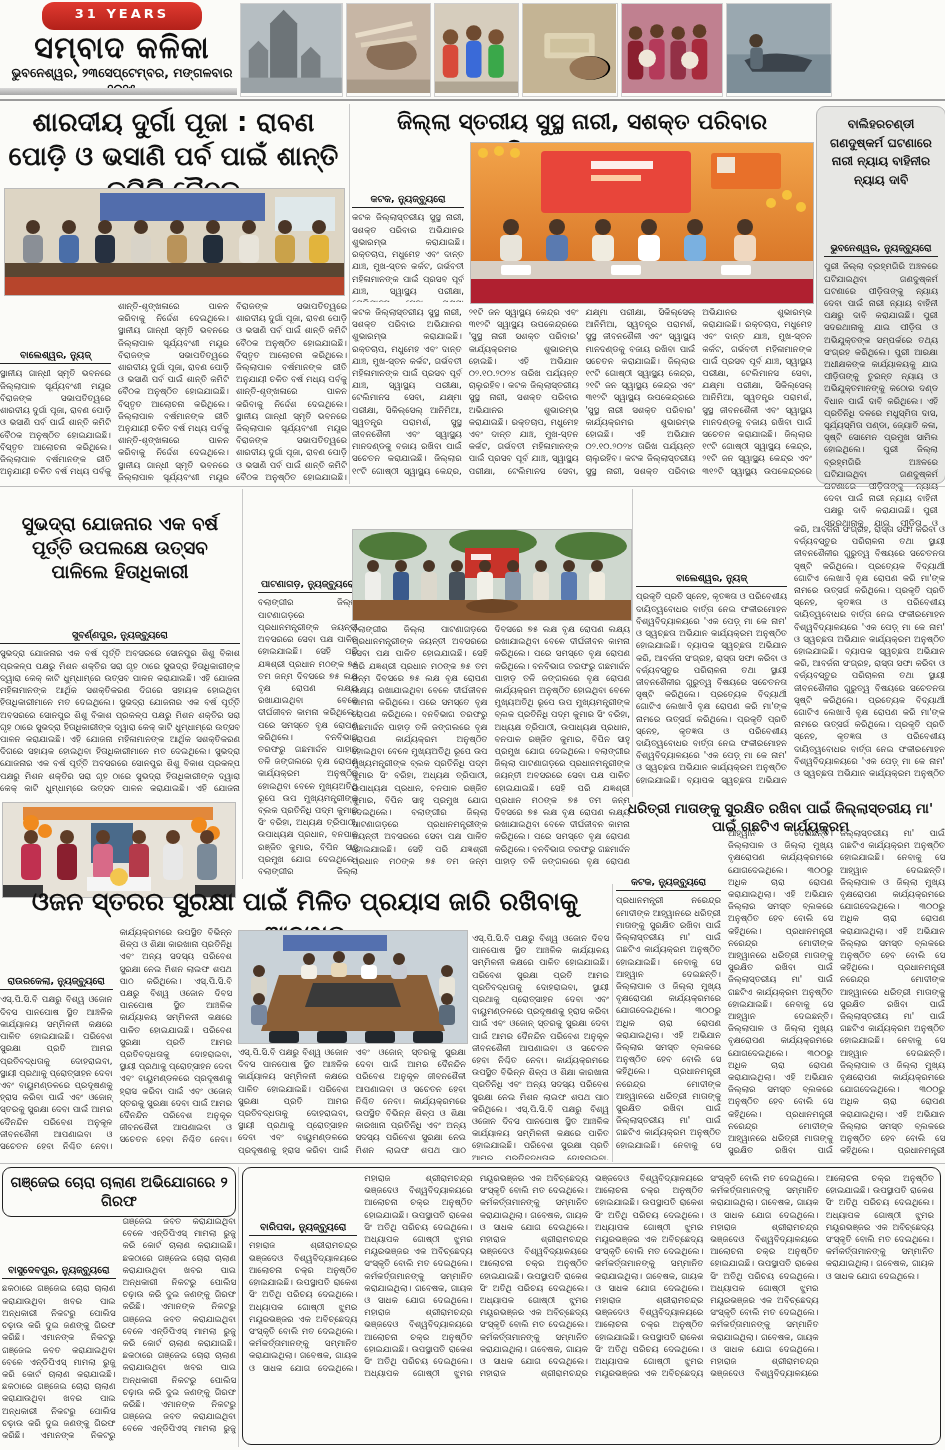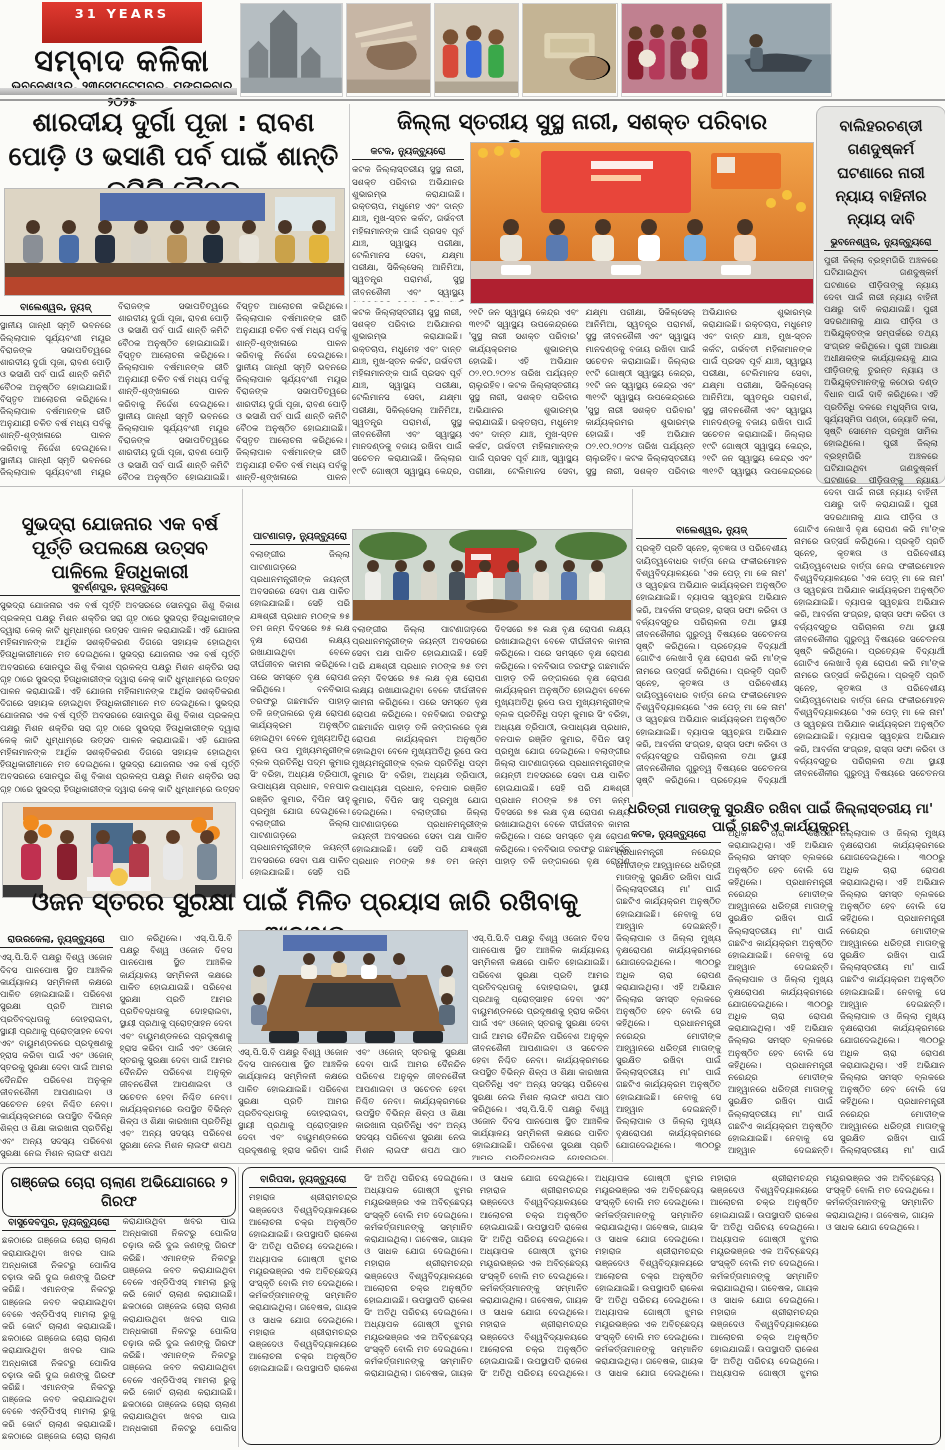--- a/index.html
+++ b/index.html
@@ -1,41 +1,41 @@
 <!DOCTYPE html>
 <html><head>
 <meta charset="utf-8">
 <style>
   html,body{margin:0;padding:0;background:#888;}
   .page{position:relative;width:945px;height:1450px;background:#fbfbf8;margin:0 auto;
         font-family:"DejaVu Sans","Liberation Sans",sans-serif;color:#111;overflow:hidden;}
   .abs{position:absolute;}
   
   .masthead{left:6px;top:2px;width:232px;height:96px;text-align:center;}
-  .ribbon{position:relative;margin:0 36px;height:41px;background:linear-gradient(#e03a30,#b3211a);
-          color:#fff;font-weight:bold;font-size:13px;letter-spacing:3px;line-height:24px;}
+  .ribbon{position:relative;margin:0 36px;height:28px;background:linear-gradient(#e03a30,#b3211a);
+          color:#fff;font-weight:bold;font-size:13px;letter-spacing:3px;line-height:24px;border-radius:12px;}
   .ribbon:before,.ribbon:after{content:"";position:absolute;top:8px;width:42px;height:22px;background:#c5271e;z-index:-1;}
   .ribbon:before{left:-26px;transform:skewY(14deg);clip-path:polygon(0 0,100% 0,100% 100%,0 100%,12px 50%);}
   .ribbon:after{right:-26px;transform:skewY(-14deg);clip-path:polygon(0 0,100% 0,calc(100% - 12px) 50%,100% 100%,0 100%);}
   .logo{font-size:29px;font-weight:bold;line-height:34px;letter-spacing:1px;transform:scaleY(1.05);}
   .dateline{font-size:12.5px;font-weight:bold;margin-top:1px;}
   .mast-rule{left:0;top:88px;width:237px;height:7px;background:linear-gradient(#d9d9d9,#a7a7a7);}
   .strip{left:240px;top:3px;width:592px;height:92px;display:flex;gap:3px;}
   .strip .cell{position:relative;height:92px;overflow:hidden;border:1px solid #cfcfcf;}
   .pondwrap{left:835px;top:3px;width:108px;height:92px;border:1px solid #cfcfcf;}
   .badge{position:absolute;right:-3px;top:22px;display:flex;align-items:center;z-index:5;}
   .badge .plabel{background:#141414;color:#fff;font-weight:bold;font-size:15px;
                  padding:4px 10px 4px 12px;border-radius:16px 0 0 16px;}
   .badge .pnum{width:50px;height:50px;margin-left:-6px;background:#141414;border-radius:50%;
                color:#fff;font-size:34px;font-weight:bold;display:flex;align-items:center;justify-content:center;}
   .top-rule{left:0;top:99px;width:945px;height:2px;background:#9a9a9a;}
   
   .headline{font-weight:bold;text-align:center;line-height:1.3;letter-spacing:0;}
   .byline{font-weight:bold;font-size:9.5px;text-align:center;border-bottom:1px solid #222;
-          padding-bottom:2px;margin-bottom:3px;}
+          padding-bottom:2px;margin-bottom:3px;margin-top:48px;}
   .bodytxt{font-size:8.6px;line-height:1.42;text-align:justify;overflow:hidden;}
   .cols2{column-count:2;column-gap:7px;column-fill:auto;}
   .cols3{column-count:3;column-gap:7px;column-fill:auto;}
   .cols4{column-count:4;column-gap:7px;column-fill:auto;}
   .cols6{column-count:6;column-gap:7px;column-fill:auto;}
   .photo{overflow:hidden;border:1px solid #bbb;}
   .photo svg{display:block;width:100%;height:100%;}
   .vline{width:1px;background:#c9c9c9;}
   .hline{height:1px;background:#bdbdbd;}
   .graybox{background:#e7e7e4;border:1px solid #b2b2b2;border-radius:9px;padding:8px 7px;}
@@ -212,21 +212,21 @@
           <rect x="140" y="122" width="30" height="10" rx="2" fill="#fff"></rect>
           <rect x="250" y="122" width="30" height="10" rx="2" fill="#fff"></rect>
         </svg>
     </div>
     <div class="bodytxt cols4 abs" style="left:0;top:202px;width:460px;height:180px">
       <span>କଟକ ଜିଲ୍ଲାସ୍ତରୀୟ ସୁସ୍ଥ ନାରୀ, ସଶକ୍ତ ପରିବାର ଅଭିଯାନର ଶୁଭାରମ୍ଭ କରାଯାଇଛି। ରକ୍ତଚାପ, ମଧୁମେହ ଏବଂ ଦାନ୍ତ ଯାଞ୍ଚ, ମୁଖ-ସ୍ତନ କର୍କଟ, ଗର୍ଭବତୀ ମହିଳାମାନଙ୍କ ପାଇଁ ପ୍ରସବ ପୂର୍ବ ଯାଞ୍ଚ, ସ୍ୱାସ୍ଥ୍ୟ ପରୀକ୍ଷା, ଟେଲିମାନସ ସେବା, ଯକ୍ଷ୍ମା ପରୀକ୍ଷା, ସିକିଲ୍‌ସେଲ୍ ଆନିମିଆ, ସ୍ୱତନ୍ତ୍ର ପରାମର୍ଶ, ସୁସ୍ଥ ଜୀବନଶୈଳୀ ଏବଂ ସ୍ୱାସ୍ଥ୍ୟ ମାନଦଣ୍ଡକୁ ବଜାୟ ରଖିବା ପାଇଁ ସଚେତନ କରାଯାଇଛି। ଜିଲ୍ଲାର ୧୯ଟି ଗୋଷ୍ଠୀ ସ୍ୱାସ୍ଥ୍ୟ କେନ୍ଦ୍ର, ୨୧ଟି ଜନ ସ୍ୱାସ୍ଥ୍ୟ କେନ୍ଦ୍ର ଏବଂ ୩୧୨ଟି ସ୍ୱାସ୍ଥ୍ୟ ଉପକେନ୍ଦ୍ରରେ 'ସୁସ୍ଥ ନାରୀ ସଶକ୍ତ ପରିବାର' କାର୍ଯ୍ୟକ୍ରମର ଶୁଭାରମ୍ଭ ହୋଇଛି। ଏହି ଅଭିଯାନ ୦୨.୧୦.୨୦୨୪ ତାରିଖ ପର୍ଯ୍ୟନ୍ତ ଚାଲୁରହିବ।  କଟକ ଜିଲ୍ଲାସ୍ତରୀୟ ସୁସ୍ଥ ନାରୀ, ସଶକ୍ତ ପରିବାର ଅଭିଯାନର ଶୁଭାରମ୍ଭ କରାଯାଇଛି। ରକ୍ତଚାପ, ମଧୁମେହ ଏବଂ ଦାନ୍ତ ଯାଞ୍ଚ, ମୁଖ-ସ୍ତନ କର୍କଟ, ଗର୍ଭବତୀ ମହିଳାମାନଙ୍କ ପାଇଁ ପ୍ରସବ ପୂର୍ବ ଯାଞ୍ଚ, ସ୍ୱାସ୍ଥ୍ୟ ପରୀକ୍ଷା, ଟେଲିମାନସ ସେବା, ଯକ୍ଷ୍ମା ପରୀକ୍ଷା, ସିକିଲ୍‌ସେଲ୍ ଆନିମିଆ, ସ୍ୱତନ୍ତ୍ର ପରାମର୍ଶ, ସୁସ୍ଥ ଜୀବନଶୈଳୀ ଏବଂ ସ୍ୱାସ୍ଥ୍ୟ ମାନଦଣ୍ଡକୁ ବଜାୟ ରଖିବା ପାଇଁ ସଚେତନ କରାଯାଇଛି। ଜିଲ୍ଲାର ୧୯ଟି ଗୋଷ୍ଠୀ ସ୍ୱାସ୍ଥ୍ୟ କେନ୍ଦ୍ର, ୨୧ଟି ଜନ ସ୍ୱାସ୍ଥ୍ୟ କେନ୍ଦ୍ର ଏବଂ ୩୧୨ଟି ସ୍ୱାସ୍ଥ୍ୟ ଉପକେନ୍ଦ୍ରରେ 'ସୁସ୍ଥ ନାରୀ ସଶକ୍ତ ପରିବାର' କାର୍ଯ୍ୟକ୍ରମର ଶୁଭାରମ୍ଭ ହୋଇଛି। ଏହି ଅଭିଯାନ ୦୨.୧୦.୨୦୨୪ ତାରିଖ ପର୍ଯ୍ୟନ୍ତ ଚାଲୁରହିବ।  କଟକ ଜିଲ୍ଲାସ୍ତରୀୟ ସୁସ୍ଥ ନାରୀ, ସଶକ୍ତ ପରିବାର ଅଭିଯାନର ଶୁଭାରମ୍ଭ କରାଯାଇଛି। ରକ୍ତଚାପ, ମଧୁମେହ ଏବଂ ଦାନ୍ତ ଯାଞ୍ଚ, ମୁଖ-ସ୍ତନ କର୍କଟ, ଗର୍ଭବତୀ ମହିଳାମାନଙ୍କ ପାଇଁ ପ୍ରସବ ପୂର୍ବ ଯାଞ୍ଚ, ସ୍ୱାସ୍ଥ୍ୟ ପରୀକ୍ଷା, ଟେଲିମାନସ ସେବା, ଯକ୍ଷ୍ମା ପରୀକ୍ଷା, ସିକିଲ୍‌ସେଲ୍ ଆନିମିଆ, ସ୍ୱତନ୍ତ୍ର ପରାମର୍ଶ, ସୁସ୍ଥ ଜୀବନଶୈଳୀ ଏବଂ ସ୍ୱାସ୍ଥ୍ୟ ମାନଦଣ୍ଡକୁ ବଜାୟ ରଖିବା ପାଇଁ ସଚେତନ କରାଯାଇଛି। ଜିଲ୍ଲାର ୧୯ଟି ଗୋଷ୍ଠୀ ସ୍ୱାସ୍ଥ୍ୟ କେନ୍ଦ୍ର, ୨୧ଟି ଜନ ସ୍ୱାସ୍ଥ୍ୟ କେନ୍ଦ୍ର ଏବଂ ୩୧୨ଟି ସ୍ୱାସ୍ଥ୍ୟ ଉପକେନ୍ଦ୍ରରେ 'ସୁସ୍ଥ ନାରୀ ସଶକ୍ତ ପରିବାର' କାର୍ଯ୍ୟକ୍ରମର ଶୁଭାରମ୍ଭ ହୋଇଛି। ଏହି ଅଭିଯାନ ୦୨.୧୦.୨୦୨୪ ତାରିଖ ପର୍ଯ୍ୟନ୍ତ ଚାଲୁରହିବ।  କଟକ ଜିଲ୍ଲାସ୍ତରୀୟ ସୁସ୍ଥ ନାରୀ, ସଶକ୍ତ ପରିବାର ଅଭିଯାନର ଶୁଭାରମ୍ଭ କରାଯାଇଛି। ରକ୍ତଚାପ, ମଧୁମେହ ଏବଂ ଦାନ୍ତ ଯାଞ୍ଚ, ମୁଖ-ସ୍ତନ କର୍କଟ, ଗର୍ଭବତୀ ମହିଳାମାନଙ୍କ ପାଇଁ ପ୍ରସବ ପୂର୍ବ ଯାଞ୍ଚ, ସ୍ୱାସ୍ଥ୍ୟ ପରୀକ୍ଷା, ଟେଲିମାନସ ସେବା, ଯକ୍ଷ୍ମା ପରୀକ୍ଷା, ସିକିଲ୍‌ସେଲ୍ ଆନିମିଆ, ସ୍ୱତନ୍ତ୍ର ପରାମର୍ଶ, ସୁସ୍ଥ ଜୀବନଶୈଳୀ ଏବଂ ସ୍ୱାସ୍ଥ୍ୟ ମାନଦଣ୍ଡକୁ ବଜାୟ ରଖିବା ପାଇଁ ସଚେତନ କରାଯାଇଛି। ଜିଲ୍ଲାର ୧୯ଟି ଗୋଷ୍ଠୀ ସ୍ୱାସ୍ଥ୍ୟ କେନ୍ଦ୍ର, ୨୧ଟି ଜନ ସ୍ୱାସ୍ଥ୍ୟ କେନ୍ଦ୍ର ଏବଂ ୩୧୨ଟି ସ୍ୱାସ୍ଥ୍ୟ ଉପକେନ୍ଦ୍ରରେ 'ସୁସ୍ଥ ନାରୀ ସଶକ୍ତ ପରିବାର' କାର୍ଯ୍ୟକ୍ରମର ଶୁଭାରମ୍ଭ ହୋଇଛି। ଏହି ଅଭିଯାନ ୦୨.୧୦.୨୦୨୪ ତାରିଖ ପର୍ଯ୍ୟନ୍ତ ଚାଲୁରହିବ।  କଟକ ଜିଲ୍ଲାସ୍ତରୀୟ ସୁସ୍ଥ ନାରୀ, ସଶକ୍ତ ପରିବାର ଅଭିଯାନର ଶୁଭାରମ୍ଭ କରାଯାଇଛି। ରକ୍ତଚାପ, ମଧୁମେହ ଏବଂ ଦାନ୍ତ ଯାଞ୍ଚ, ମୁଖ-ସ୍ତନ କର୍କଟ, ଗର୍ଭବତୀ ମହିଳାମାନଙ୍କ ପାଇଁ ପ୍ରସବ ପୂର୍ବ ଯାଞ୍ଚ, ସ୍ୱାସ୍ଥ୍ୟ ପରୀକ୍ଷା, ଟେଲିମାନସ ସେବା, ଯକ୍ଷ୍ମା ପରୀକ୍ଷା, ସିକିଲ୍‌ସେଲ୍ ଆନିମିଆ, ସ୍ୱତନ୍ତ୍ର ପରାମର୍ଶ, ସୁସ୍ଥ ଜୀବନଶୈଳୀ ଏବଂ ସ୍ୱାସ୍ଥ୍ୟ ମାନଦଣ୍ଡକୁ ବଜାୟ ରଖିବା ପାଇଁ ସଚେତନ କରାଯାଇଛି। ଜିଲ୍ଲାର ୧୯ଟି ଗୋଷ୍ଠୀ ସ୍ୱାସ୍ଥ୍ୟ କେନ୍ଦ୍ର, ୨୧ଟି ଜନ ସ୍ୱାସ୍ଥ୍ୟ କେନ୍ଦ୍ର ଏବଂ ୩୧୨ଟି ସ୍ୱାସ୍ଥ୍ୟ ଉପକେନ୍ଦ୍ରରେ 'ସୁସ୍ଥ ନାରୀ ସଶକ୍ତ ପରିବାର' କାର୍ଯ୍ୟକ୍ରମର ଶୁଭାରମ୍ଭ ହୋଇଛି। ଏହି ଅଭିଯାନ ୦୨.୧୦.୨୦୨୪ ତାରିଖ ପର୍ଯ୍ୟନ୍ତ ଚାଲୁରହିବ।  କଟକ ଜିଲ୍ଲାସ୍ତରୀୟ ସୁସ୍ଥ ନାରୀ, ସଶକ୍ତ ପରିବାର ଅଭିଯାନର ଶୁଭାରମ୍ଭ କରାଯାଇଛି। ରକ୍ତଚାପ, ମଧୁମେହ ଏବଂ ଦାନ୍ତ ଯାଞ୍ଚ, ମୁଖ-ସ୍ତନ କର୍କଟ, ଗର୍ଭବତୀ ମହିଳାମାନଙ୍କ ପାଇଁ ପ୍ରସବ ପୂର୍ବ ଯାଞ୍ଚ, ସ୍ୱାସ୍ଥ୍ୟ ପରୀକ୍ଷା, ଟେଲିମାନସ ସେବା, ଯକ୍ଷ୍ମା ପରୀକ୍ଷା, ସିକିଲ୍‌ସେଲ୍ ଆନିମିଆ, ସ୍ୱତନ୍ତ୍ର ପରାମର୍ଶ, ସୁସ୍ଥ ଜୀବନଶୈଳୀ ଏବଂ ସ୍ୱାସ୍ଥ୍ୟ ମାନଦଣ୍ଡକୁ ବଜାୟ ରଖିବା ପାଇଁ ସଚେତନ କରାଯାଇଛି। ଜିଲ୍ଲାର ୧୯ଟି ଗୋଷ୍ଠୀ ସ୍ୱାସ୍ଥ୍ୟ କେନ୍ଦ୍ର, ୨୧ଟି ଜନ ସ୍ୱାସ୍ଥ୍ୟ କେନ୍ଦ୍ର ଏବଂ ୩୧୨ଟି ସ୍ୱାସ୍ଥ୍ୟ ଉପକେନ୍ଦ୍ରରେ 'ସୁସ୍ଥ ନାରୀ ସଶକ୍ତ ପରିବାର' କାର୍ଯ୍ୟକ୍ରମର ଶୁଭାରମ୍ଭ ହୋଇଛି। ଏହି ଅଭିଯାନ ୦୨.୧୦.୨୦୨୪ ତାରିଖ ପର୍ଯ୍ୟନ୍ତ ଚାଲୁରହିବ। </span>
     </div>
   </div>
 
   <div class="abs graybox" style="left:816px;top:106px;width:114px;height:360px">
-    <div class="headline" style="font-size:15px;line-height:1.55;padding-bottom:5px">ବାଲିହରଚଣ୍ଡୀ ଗଣଦୁଷ୍କର୍ମ ଘଟଣାରେ ନାରୀ ନ୍ୟାୟ ବାହିନୀର ନ୍ୟାୟ ଦାବି</div>
+    <div class="headline" style="font-size:12px;line-height:1.55;padding-bottom:5px">ବାଲିହରଚଣ୍ଡୀ ଗଣଦୁଷ୍କର୍ମ ଘଟଣାରେ ନାରୀ ନ୍ୟାୟ ବାହିନୀର ନ୍ୟାୟ ଦାବି</div>
     <div class="byline">ଭୁବନେଶ୍ୱର, ନ୍ୟୁଜ୍‌ବ୍ୟୁରୋ</div>
     <div class="bodytxt" style="height:268px">
       <span>ପୁରୀ ଜିଲ୍ଲା ବ୍ରହ୍ମଗିରି ଅଞ୍ଚଳରେ ଘଟିଯାଇଥିବା ଗଣଦୁଷ୍କର୍ମ ଘଟଣାରେ ପୀଡ଼ିତାଙ୍କୁ ନ୍ୟାୟ ଦେବା ପାଇଁ ନାରୀ ନ୍ୟାୟ ବାହିନୀ ପକ୍ଷରୁ ଦାବି କରାଯାଇଛି। ପୁରୀ ସଦରଥାନାକୁ ଯାଇ ପୀଡ଼ିତା ଓ ଅଭିଯୁକ୍ତଙ୍କ ସମ୍ପର୍କରେ ତଥ୍ୟ ସଂଗ୍ରହ କରିଥିଲେ। ପୁରୀ ଆରକ୍ଷା ଅଧୀକ୍ଷକଙ୍କ କାର୍ଯ୍ୟାଳୟକୁ ଯାଇ ପୀଡ଼ିତାଙ୍କୁ ତୁରନ୍ତ ନ୍ୟାୟ ଓ ଅଭିଯୁକ୍ତମାନଙ୍କୁ କଠୋର ଦଣ୍ଡ ବିଧାନ ପାଇଁ ଦାବି କରିଥିଲେ। ଏହି ପ୍ରତିନିଧି ଦଳରେ ମଧୁସ୍ମିତା ଦାସ, ସୂର୍ଯ୍ୟସ୍ମିତା ପଣ୍ଡା, ଜ୍ୟୋତି କଳା, ସୃଷ୍ଟି ସୋମେନ ପ୍ରମୁଖ ସାମିଲ ହୋଇଥିଲେ।  ପୁରୀ ଜିଲ୍ଲା ବ୍ରହ୍ମଗିରି ଅଞ୍ଚଳରେ ଘଟିଯାଇଥିବା ଗଣଦୁଷ୍କର୍ମ ଘଟଣାରେ ପୀଡ଼ିତାଙ୍କୁ ନ୍ୟାୟ ଦେବା ପାଇଁ ନାରୀ ନ୍ୟାୟ ବାହିନୀ ପକ୍ଷରୁ ଦାବି କରାଯାଇଛି। ପୁରୀ ସଦରଥାନାକୁ ଯାଇ ପୀଡ଼ିତା ଓ ଅଭିଯୁକ୍ତଙ୍କ ସମ୍ପର୍କରେ ତଥ୍ୟ ସଂଗ୍ରହ କରିଥିଲେ। ପୁରୀ ଆରକ୍ଷା ଅଧୀକ୍ଷକଙ୍କ କାର୍ଯ୍ୟାଳୟକୁ ଯାଇ ପୀଡ଼ିତାଙ୍କୁ ତୁରନ୍ତ ନ୍ୟାୟ ଓ ଅଭିଯୁକ୍ତମାନଙ୍କୁ କଠୋର ଦଣ୍ଡ ବିଧାନ ପାଇଁ ଦାବି କରିଥିଲେ। ଏହି ପ୍ରତିନିଧି ଦଳରେ ମଧୁସ୍ମିତା ଦାସ, ସୂର୍ଯ୍ୟସ୍ମିତା ପଣ୍ଡା, ଜ୍ୟୋତି କଳା, ସୃଷ୍ଟି ସୋମେନ ପ୍ରମୁଖ ସାମିଲ ହୋଇଥିଲେ। </span>
     </div>
   </div>
 
   <div class="abs hline" style="left:0;top:486px;width:945px"></div>
 
   <div class="abs" style="left:0;top:510px;width:240px;height:390px">
     <div class="headline" style="font-size:18.5px;padding:2px 2px 5px">ସୁଭଦ୍ରା ଯୋଜନାର ଏକ ବର୍ଷ ପୂର୍ତ୍ତି ଉପଲକ୍ଷେ ଉତ୍ସବ ପାଳିଲେ ହିତାଧିକାରୀ</div>
@@ -262,21 +262,21 @@
           <rect x="84" y="74" width="64" height="14" fill="#f5f5f5"></rect>
           <circle cx="116" cy="74" r="9" fill="#f3c64e"></circle>
           <rect y="82" width="40" height="12" fill="#3a3a3a"></rect>
           <rect x="192" y="82" width="40" height="12" fill="#3a3a3a"></rect>
         </svg>
     </div>
   </div>
   <div class="abs vline" style="left:242px;top:489px;height:390px"></div>
 
   <div class="abs" style="left:246px;top:489px;width:384px;height:390px">
-    <div class="bodytxt abs" style="left:4px;top:40px;width:100px;height:348px">
+    <div class="bodytxt abs" style="left:12px;top:40px;width:100px;height:348px">
       <div class="byline">ପାଟଣାଗଡ଼, ନ୍ୟୁଜ୍‌ବ୍ୟୁରୋ</div>
       <span>ବଲାଙ୍ଗୀର ଜିଲ୍ଲା ପାଟଣାଗଡ଼ରେ ପ୍ରଧାନମନ୍ତ୍ରୀଙ୍କ ଜୟନ୍ତୀ ଅବସରରେ ସେବା ପକ୍ଷ ପାଳିତ ହୋଇଯାଇଛି। ସେହି ପରି ଯଜ୍ଞଶ୍ରୀ ପ୍ରଧାନ ମଠଙ୍କ ୭୫ ତମ ଜନ୍ମ ଦିବସରେ ୭୫ ଲକ୍ଷ ବୃକ୍ଷ ରୋପଣ ଲକ୍ଷ୍ୟ ରଖାଯାଇଥିବା ବେଳେ ଦୀର୍ଘଜୀବନ କାମନା କରିଥିଲେ। ପରେ ସମସ୍ତେ ବୃକ୍ଷ ରୋପଣ କରିଥିଲେ। ବନବିଭାଗ ତରଫରୁ ଗଛମାର୍ଦ୍ଦନ ପାହାଡ଼ ତଳି ଜଙ୍ଗଲରେ ବୃକ୍ଷ ରୋପଣ କାର୍ଯ୍ୟକ୍ରମ ଅନୁଷ୍ଠିତ ହୋଇଥିବା ବେଳେ ମୁଖ୍ୟଅତିଥି ରୂପେ ଉପ ମୁଖ୍ୟମନ୍ତ୍ରୀଙ୍କ ବ୍ଲକ ପ୍ରତିନିଧି ପଦ୍ମ କୁମାର ସିଂ ବରିହା, ଅଧ୍ୟକ୍ଷ ତ୍ରିପାଠୀ, ଉପାଧ୍ୟକ୍ଷ ପ୍ରଧାନ, ବନପାଳ ରଞ୍ଜିତ କୁମାର, ବିପିନ ସାହୁ ପ୍ରମୁଖ ଯୋଗ ଦେଇଥିଲେ।  ବଲାଙ୍ଗୀର ଜିଲ୍ଲା ପାଟଣାଗଡ଼ରେ ପ୍ରଧାନମନ୍ତ୍ରୀଙ୍କ ଜୟନ୍ତୀ ଅବସରରେ ସେବା ପକ୍ଷ ପାଳିତ ହୋଇଯାଇଛି। ସେହି ପରି ଯଜ୍ଞଶ୍ରୀ ପ୍ରଧାନ ମଠଙ୍କ ୭୫ ତମ ଜନ୍ମ ଦିବସରେ ୭୫ ଲକ୍ଷ ବୃକ୍ଷ ରୋପଣ ଲକ୍ଷ୍ୟ ରଖାଯାଇଥିବା ବେଳେ ଦୀର୍ଘଜୀବନ କାମନା କରିଥିଲେ। ପରେ ସମସ୍ତେ ବୃକ୍ଷ ରୋପଣ କରିଥିଲେ। ବନବିଭାଗ ତରଫରୁ ଗଛମାର୍ଦ୍ଦନ ପାହାଡ଼ ତଳି ଜଙ୍ଗଲରେ ବୃକ୍ଷ ରୋପଣ କାର୍ଯ୍ୟକ୍ରମ ଅନୁଷ୍ଠିତ ହୋଇଥିବା ବେଳେ ମୁଖ୍ୟଅତିଥି ରୂପେ ଉପ ମୁଖ୍ୟମନ୍ତ୍ରୀଙ୍କ ବ୍ଲକ ପ୍ରତିନିଧି ପଦ୍ମ କୁମାର ସିଂ ବରିହା, ଅଧ୍ୟକ୍ଷ ତ୍ରିପାଠୀ, ଉପାଧ୍ୟକ୍ଷ ପ୍ରଧାନ, ବନପାଳ ରଞ୍ଜିତ କୁମାର, ବିପିନ ସାହୁ ପ୍ରମୁଖ ଯୋଗ ଦେଇଥିଲେ। </span>
     </div>
     <div class="photo abs" style="left:106px;top:40px;width:278px;height:90px">
       <svg viewBox="0 0 278 90">
           <rect width="278" height="90" fill="#cfd8cf"></rect>
           <g fill="#4f7a3a">
             <ellipse cx="40" cy="16" rx="34" ry="14"></ellipse>
             <ellipse cx="140" cy="12" rx="44" ry="14"></ellipse>
             <ellipse cx="238" cy="16" rx="36" ry="14"></ellipse>
@@ -324,21 +324,21 @@
     <div class="headline" style="font-size:13.5px;padding:3px 0 5px">ଧରିତ୍ରୀ ମାତାଙ୍କୁ ସୁରକ୍ଷିତ ରଖିବା ପାଇଁ ଜିଲ୍ଲାସ୍ତରୀୟ ମା' ପାଇଁ ଗଛଟିଏ କାର୍ଯ୍ୟକ୍ରମ</div>
     <div class="bodytxt cols3 abs" style="left:0;top:30px;width:329px;height:330px">
       <div class="byline">କଟକ, ନ୍ୟୁଜ୍‌ବ୍ୟୁରୋ</div>
       <span>ପ୍ରଧାନମନ୍ତ୍ରୀ ନରେନ୍ଦ୍ର ମୋଦୀଙ୍କ ଆହ୍ୱାନରେ ଧରିତ୍ରୀ ମାତାଙ୍କୁ ସୁରକ୍ଷିତ ରଖିବା ପାଇଁ ଜିଲ୍ଲାସ୍ତରୀୟ ମା' ପାଇଁ ଗଛଟିଏ କାର୍ଯ୍ୟକ୍ରମ ଅନୁଷ୍ଠିତ ହୋଇଯାଇଛି। ନେବାକୁ ସେ ଆହ୍ୱାନ ଦେଇଛନ୍ତି। ଜିଲ୍ଲାପାଳ ଓ ଜିଲ୍ଲା ମୁଖ୍ୟ ବୃକ୍ଷରୋପଣ କାର୍ଯ୍ୟକ୍ରମରେ ଯୋଗଦେଇଥିଲେ। ୩୦୦ରୁ ଅଧିକ ଚାରା ରୋପଣ କରାଯାଇଥିଲା। ଏହି ଅଭିଯାନ ଜିଲ୍ଲାର ସମସ୍ତ ବ୍ଲକରେ ଅନୁଷ୍ଠିତ ହେବ ବୋଲି ସେ କହିଥିଲେ।  ପ୍ରଧାନମନ୍ତ୍ରୀ ନରେନ୍ଦ୍ର ମୋଦୀଙ୍କ ଆହ୍ୱାନରେ ଧରିତ୍ରୀ ମାତାଙ୍କୁ ସୁରକ୍ଷିତ ରଖିବା ପାଇଁ ଜିଲ୍ଲାସ୍ତରୀୟ ମା' ପାଇଁ ଗଛଟିଏ କାର୍ଯ୍ୟକ୍ରମ ଅନୁଷ୍ଠିତ ହୋଇଯାଇଛି। ନେବାକୁ ସେ ଆହ୍ୱାନ ଦେଇଛନ୍ତି। ଜିଲ୍ଲାପାଳ ଓ ଜିଲ୍ଲା ମୁଖ୍ୟ ବୃକ୍ଷରୋପଣ କାର୍ଯ୍ୟକ୍ରମରେ ଯୋଗଦେଇଥିଲେ। ୩୦୦ରୁ ଅଧିକ ଚାରା ରୋପଣ କରାଯାଇଥିଲା। ଏହି ଅଭିଯାନ ଜିଲ୍ଲାର ସମସ୍ତ ବ୍ଲକରେ ଅନୁଷ୍ଠିତ ହେବ ବୋଲି ସେ କହିଥିଲେ।  ପ୍ରଧାନମନ୍ତ୍ରୀ ନରେନ୍ଦ୍ର ମୋଦୀଙ୍କ ଆହ୍ୱାନରେ ଧରିତ୍ରୀ ମାତାଙ୍କୁ ସୁରକ୍ଷିତ ରଖିବା ପାଇଁ ଜିଲ୍ଲାସ୍ତରୀୟ ମା' ପାଇଁ ଗଛଟିଏ କାର୍ଯ୍ୟକ୍ରମ ଅନୁଷ୍ଠିତ ହୋଇଯାଇଛି। ନେବାକୁ ସେ ଆହ୍ୱାନ ଦେଇଛନ୍ତି। ଜିଲ୍ଲାପାଳ ଓ ଜିଲ୍ଲା ମୁଖ୍ୟ ବୃକ୍ଷରୋପଣ କାର୍ଯ୍ୟକ୍ରମରେ ଯୋଗଦେଇଥିଲେ। ୩୦୦ରୁ ଅଧିକ ଚାରା ରୋପଣ କରାଯାଇଥିଲା। ଏହି ଅଭିଯାନ ଜିଲ୍ଲାର ସମସ୍ତ ବ୍ଲକରେ ଅନୁଷ୍ଠିତ ହେବ ବୋଲି ସେ କହିଥିଲେ।  ପ୍ରଧାନମନ୍ତ୍ରୀ ନରେନ୍ଦ୍ର ମୋଦୀଙ୍କ ଆହ୍ୱାନରେ ଧରିତ୍ରୀ ମାତାଙ୍କୁ ସୁରକ୍ଷିତ ରଖିବା ପାଇଁ ଜିଲ୍ଲାସ୍ତରୀୟ ମା' ପାଇଁ ଗଛଟିଏ କାର୍ଯ୍ୟକ୍ରମ ଅନୁଷ୍ଠିତ ହୋଇଯାଇଛି। ନେବାକୁ ସେ ଆହ୍ୱାନ ଦେଇଛନ୍ତି। ଜିଲ୍ଲାପାଳ ଓ ଜିଲ୍ଲା ମୁଖ୍ୟ ବୃକ୍ଷରୋପଣ କାର୍ଯ୍ୟକ୍ରମରେ ଯୋଗଦେଇଥିଲେ। ୩୦୦ରୁ ଅଧିକ ଚାରା ରୋପଣ କରାଯାଇଥିଲା। ଏହି ଅଭିଯାନ ଜିଲ୍ଲାର ସମସ୍ତ ବ୍ଲକରେ ଅନୁଷ୍ଠିତ ହେବ ବୋଲି ସେ କହିଥିଲେ।  ପ୍ରଧାନମନ୍ତ୍ରୀ ନରେନ୍ଦ୍ର ମୋଦୀଙ୍କ ଆହ୍ୱାନରେ ଧରିତ୍ରୀ ମାତାଙ୍କୁ ସୁରକ୍ଷିତ ରଖିବା ପାଇଁ ଜିଲ୍ଲାସ୍ତରୀୟ ମା' ପାଇଁ ଗଛଟିଏ କାର୍ଯ୍ୟକ୍ରମ ଅନୁଷ୍ଠିତ ହୋଇଯାଇଛି। ନେବାକୁ ସେ ଆହ୍ୱାନ ଦେଇଛନ୍ତି। ଜିଲ୍ଲାପାଳ ଓ ଜିଲ୍ଲା ମୁଖ୍ୟ ବୃକ୍ଷରୋପଣ କାର୍ଯ୍ୟକ୍ରମରେ ଯୋଗଦେଇଥିଲେ। ୩୦୦ରୁ ଅଧିକ ଚାରା ରୋପଣ କରାଯାଇଥିଲା। ଏହି ଅଭିଯାନ ଜିଲ୍ଲାର ସମସ୍ତ ବ୍ଲକରେ ଅନୁଷ୍ଠିତ ହେବ ବୋଲି ସେ କହିଥିଲେ।  ପ୍ରଧାନମନ୍ତ୍ରୀ ନରେନ୍ଦ୍ର ମୋଦୀଙ୍କ ଆହ୍ୱାନରେ ଧରିତ୍ରୀ ମାତାଙ୍କୁ ସୁରକ୍ଷିତ ରଖିବା ପାଇଁ ଜିଲ୍ଲାସ୍ତରୀୟ ମା' ପାଇଁ ଗଛଟିଏ କାର୍ଯ୍ୟକ୍ରମ ଅନୁଷ୍ଠିତ ହୋଇଯାଇଛି। ନେବାକୁ ସେ ଆହ୍ୱାନ ଦେଇଛନ୍ତି। ଜିଲ୍ଲାପାଳ ଓ ଜିଲ୍ଲା ମୁଖ୍ୟ ବୃକ୍ଷରୋପଣ କାର୍ଯ୍ୟକ୍ରମରେ ଯୋଗଦେଇଥିଲେ। ୩୦୦ରୁ ଅଧିକ ଚାରା ରୋପଣ କରାଯାଇଥିଲା। ଏହି ଅଭିଯାନ ଜିଲ୍ଲାର ସମସ୍ତ ବ୍ଲକରେ ଅନୁଷ୍ଠିତ ହେବ ବୋଲି ସେ କହିଥିଲେ।  ପ୍ରଧାନମନ୍ତ୍ରୀ ନରେନ୍ଦ୍ର ମୋଦୀଙ୍କ ଆହ୍ୱାନରେ ଧରିତ୍ରୀ ମାତାଙ୍କୁ ସୁରକ୍ଷିତ ରଖିବା ପାଇଁ ଜିଲ୍ଲାସ୍ତରୀୟ ମା' ପାଇଁ ଗଛଟିଏ କାର୍ଯ୍ୟକ୍ରମ ଅନୁଷ୍ଠିତ ହୋଇଯାଇଛି। ନେବାକୁ ସେ ଆହ୍ୱାନ ଦେଇଛନ୍ତି। ଜିଲ୍ଲାପାଳ ଓ ଜିଲ୍ଲା ମୁଖ୍ୟ ବୃକ୍ଷରୋପଣ କାର୍ଯ୍ୟକ୍ରମରେ ଯୋଗଦେଇଥିଲେ। ୩୦୦ରୁ ଅଧିକ ଚାରା ରୋପଣ କରାଯାଇଥିଲା। ଏହି ଅଭିଯାନ ଜିଲ୍ଲାର ସମସ୍ତ ବ୍ଲକରେ ଅନୁଷ୍ଠିତ ହେବ ବୋଲି ସେ କହିଥିଲେ। </span>
     </div>
   </div>
   <div class="abs vline" style="left:612px;top:884px;height:278px"></div>
 
   <div class="abs" style="left:0;top:884px;width:610px;height:278px">
     <div class="headline" style="font-size:25px;padding:2px 0 6px">ଓଜନ ସ୍ତରର ସୁରକ୍ଷା ପାଇଁ ମିଳିତ ପ୍ରୟାସ ଜାରି ରଖିବାକୁ ଆହ୍ୱାନ</div>
-    <div class="bodytxt cols2 abs" style="left:0;top:48px;width:232px;height:228px">
+    <div class="bodytxt cols2 abs" style="left:0;top:42px;width:232px;height:228px">
       <div class="byline">ରାଉରକେଲା, ନ୍ୟୁଜ୍‌ବ୍ୟୁରୋ</div>
       <span>ଏସ୍.ପି.ସି.ବି ପକ୍ଷରୁ ବିଶ୍ୱ ଓଜୋନ ଦିବସ ପାନପୋଷ ସ୍ଥିତ ଆଞ୍ଚଳିକ କାର୍ଯ୍ୟାଳୟ ସମ୍ମିଳନୀ କକ୍ଷରେ ପାଳିତ ହୋଇଯାଇଛି। ପରିବେଶ ସୁରକ୍ଷା ପ୍ରତି ଆମର ପ୍ରତିବଦ୍ଧତାକୁ ଦୋହରାଇବା, ସ୍ଥାୟୀ ପ୍ରଥାକୁ ପ୍ରୋତ୍ସାହନ ଦେବା ଏବଂ ବାୟୁମଣ୍ଡଳରେ ପ୍ରଦୂଷଣକୁ ହ୍ରାସ କରିବା ପାଇଁ ଏବଂ ଓଜୋନ୍ ସ୍ତରକୁ ସୁରକ୍ଷା ଦେବା ପାଇଁ ଆମର ଦୈନନ୍ଦିନ ପରିବେଶ ଅନୁକୂଳ ଜୀବନଶୈଳୀ ଆପଣାଇବା ଓ ସଚେତନ ହେବା ନିଶ୍ଚିତ ନେବା। କାର୍ଯ୍ୟକ୍ରମରେ ଉପସ୍ଥିତ ବିଭିନ୍ନ ଶିଳ୍ପ ଓ ଶିକ୍ଷା କାରଖାନା ପ୍ରତିନିଧି ଏବଂ ଅନ୍ୟ ସଦସ୍ୟ ପରିବେଶ ସୁରକ୍ଷା ନେଇ ମିଶନ ଲାଇଫ ଶପଥ ପାଠ କରିଥିଲେ।  ଏସ୍.ପି.ସି.ବି ପକ୍ଷରୁ ବିଶ୍ୱ ଓଜୋନ ଦିବସ ପାନପୋଷ ସ୍ଥିତ ଆଞ୍ଚଳିକ କାର୍ଯ୍ୟାଳୟ ସମ୍ମିଳନୀ କକ୍ଷରେ ପାଳିତ ହୋଇଯାଇଛି। ପରିବେଶ ସୁରକ୍ଷା ପ୍ରତି ଆମର ପ୍ରତିବଦ୍ଧତାକୁ ଦୋହରାଇବା, ସ୍ଥାୟୀ ପ୍ରଥାକୁ ପ୍ରୋତ୍ସାହନ ଦେବା ଏବଂ ବାୟୁମଣ୍ଡଳରେ ପ୍ରଦୂଷଣକୁ ହ୍ରାସ କରିବା ପାଇଁ ଏବଂ ଓଜୋନ୍ ସ୍ତରକୁ ସୁରକ୍ଷା ଦେବା ପାଇଁ ଆମର ଦୈନନ୍ଦିନ ପରିବେଶ ଅନୁକୂଳ ଜୀବନଶୈଳୀ ଆପଣାଇବା ଓ ସଚେତନ ହେବା ନିଶ୍ଚିତ ନେବା। କାର୍ଯ୍ୟକ୍ରମରେ ଉପସ୍ଥିତ ବିଭିନ୍ନ ଶିଳ୍ପ ଓ ଶିକ୍ଷା କାରଖାନା ପ୍ରତିନିଧି ଏବଂ ଅନ୍ୟ ସଦସ୍ୟ ପରିବେଶ ସୁରକ୍ଷା ନେଇ ମିଶନ ଲାଇଫ ଶପଥ ପାଠ କରିଥିଲେ।  ଏସ୍.ପି.ସି.ବି ପକ୍ଷରୁ ବିଶ୍ୱ ଓଜୋନ ଦିବସ ପାନପୋଷ ସ୍ଥିତ ଆଞ୍ଚଳିକ କାର୍ଯ୍ୟାଳୟ ସମ୍ମିଳନୀ କକ୍ଷରେ ପାଳିତ ହୋଇଯାଇଛି। ପରିବେଶ ସୁରକ୍ଷା ପ୍ରତି ଆମର ପ୍ରତିବଦ୍ଧତାକୁ ଦୋହରାଇବା, ସ୍ଥାୟୀ ପ୍ରଥାକୁ ପ୍ରୋତ୍ସାହନ ଦେବା ଏବଂ ବାୟୁମଣ୍ଡଳରେ ପ୍ରଦୂଷଣକୁ ହ୍ରାସ କରିବା ପାଇଁ ଏବଂ ଓଜୋନ୍ ସ୍ତରକୁ ସୁରକ୍ଷା ଦେବା ପାଇଁ ଆମର ଦୈନନ୍ଦିନ ପରିବେଶ ଅନୁକୂଳ ଜୀବନଶୈଳୀ ଆପଣାଇବା ଓ ସଚେତନ ହେବା ନିଶ୍ଚିତ ନେବା। କାର୍ଯ୍ୟକ୍ରମରେ ଉପସ୍ଥିତ ବିଭିନ୍ନ ଶିଳ୍ପ ଓ ଶିକ୍ଷା କାରଖାନା ପ୍ରତିନିଧି ଏବଂ ଅନ୍ୟ ସଦସ୍ୟ ପରିବେଶ ସୁରକ୍ଷା ନେଇ ମିଶନ ଲାଇଫ ଶପଥ ପାଠ କରିଥିଲେ। </span>
     </div>
     <div class="photo abs" style="left:238px;top:46px;width:228px;height:112px">
       <svg viewBox="0 0 228 112">
           <rect width="228" height="112" fill="#c9d2d8"></rect>
           <rect x="44" y="4" width="104" height="16" fill="#3f5fa8" opacity="0.85"></rect>
           <polygon points="40,44 188,44 206,100 22,100" fill="#8a5f38"></polygon>
           <polygon points="74,52 154,52 162,76 66,76" fill="#3a3a3a"></polygon>
           <g>

